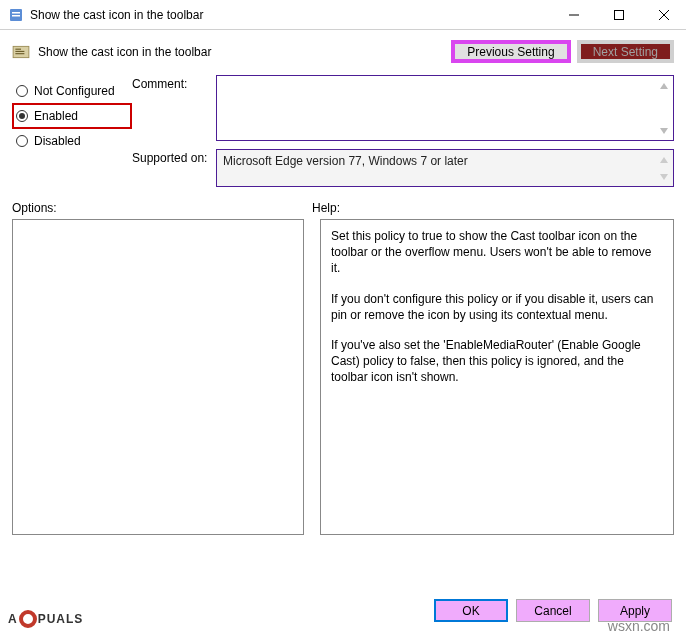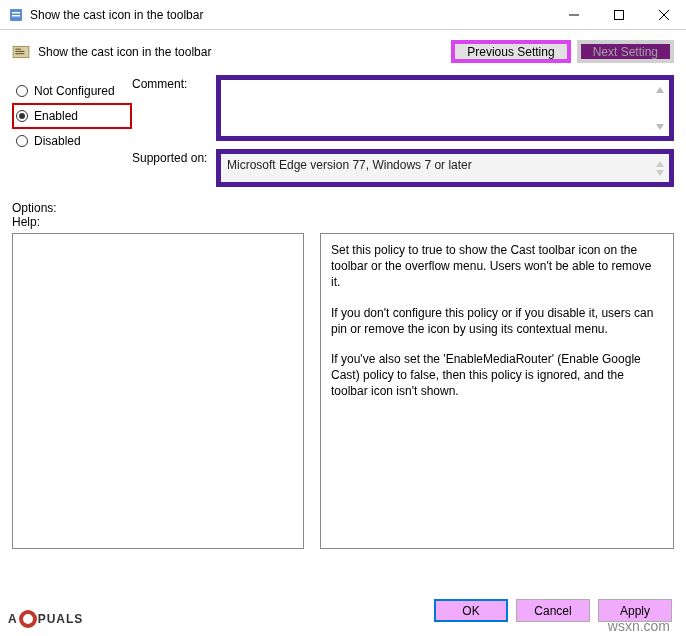--- a/index.html
+++ b/index.html
@@ -79,21 +79,21 @@
       background: #e1e1e1;
       padding: 0 12px;
       display: flex;
       align-items: center;
       justify-content: center;
       cursor: pointer;
     }
     .nav-btn.disabled {
       color: #a0a0a0;
       border-color: #d0d0d0;
-      background: #701a75;
+      background: #7f1d1d;
       cursor: default;
     }
     .config-row {
       display: flex;
       padding: 6px 12px 0 12px;
     }
     .radio-group {
       width: 120px;
       padding-top: 4px;
     }
@@ -138,21 +138,21 @@
       display: flex;
       align-items: flex-start;
     }
     .field-label {
       width: 84px;
       padding-top: 2px;
       color: #000;
     }
     .textbox {
       flex: 1;
-      border: 5px solid #4c1d95;
+      border: 1px solid #4c1d95;
       background: #fff;
       position: relative;
       padding: 4px 9px 4px 6px;
     }
     .comment-box {
       height: 66px;
     }
     .supported-box {
       height: 38px;
       background: #f4f4f4;
@@ -166,21 +166,20 @@
       display: flex;
       align-items: center;
       justify-content: center;
       color: #888;
     }
     .scroll-arrow.up { top: 2px; }
     .scroll-arrow.down { bottom: 2px; }
     .lower-labels {
       display: flex;
       padding: 14px 12px 4px 12px;
-      flex-direction: column;
     }
     .lower-labels .options-label {
       width: 300px;
     }
     .lower-panes {
       display: flex;
       padding: 0 12px;
       gap: 16px;
     }
     .options-pane, .help-pane {

